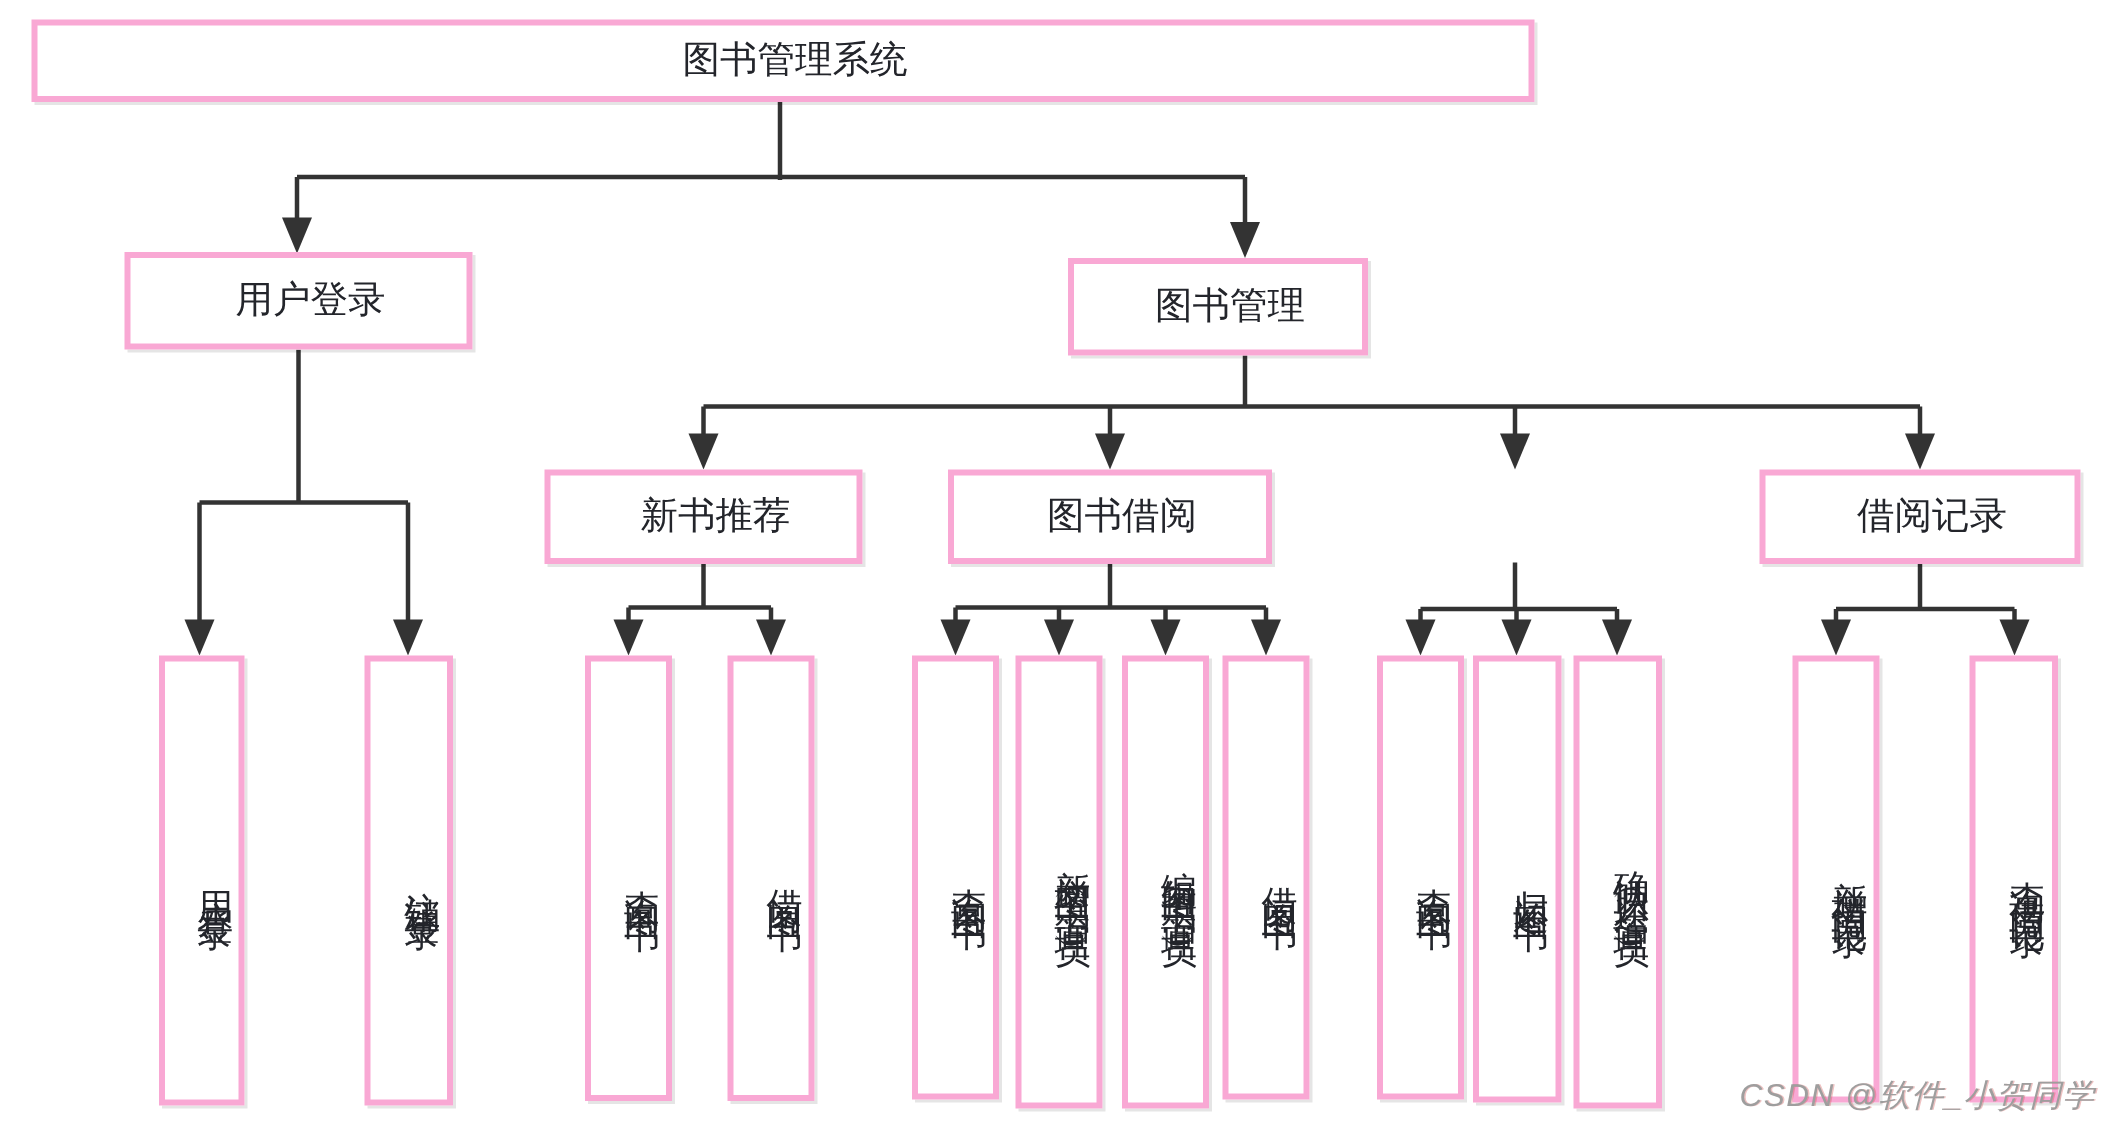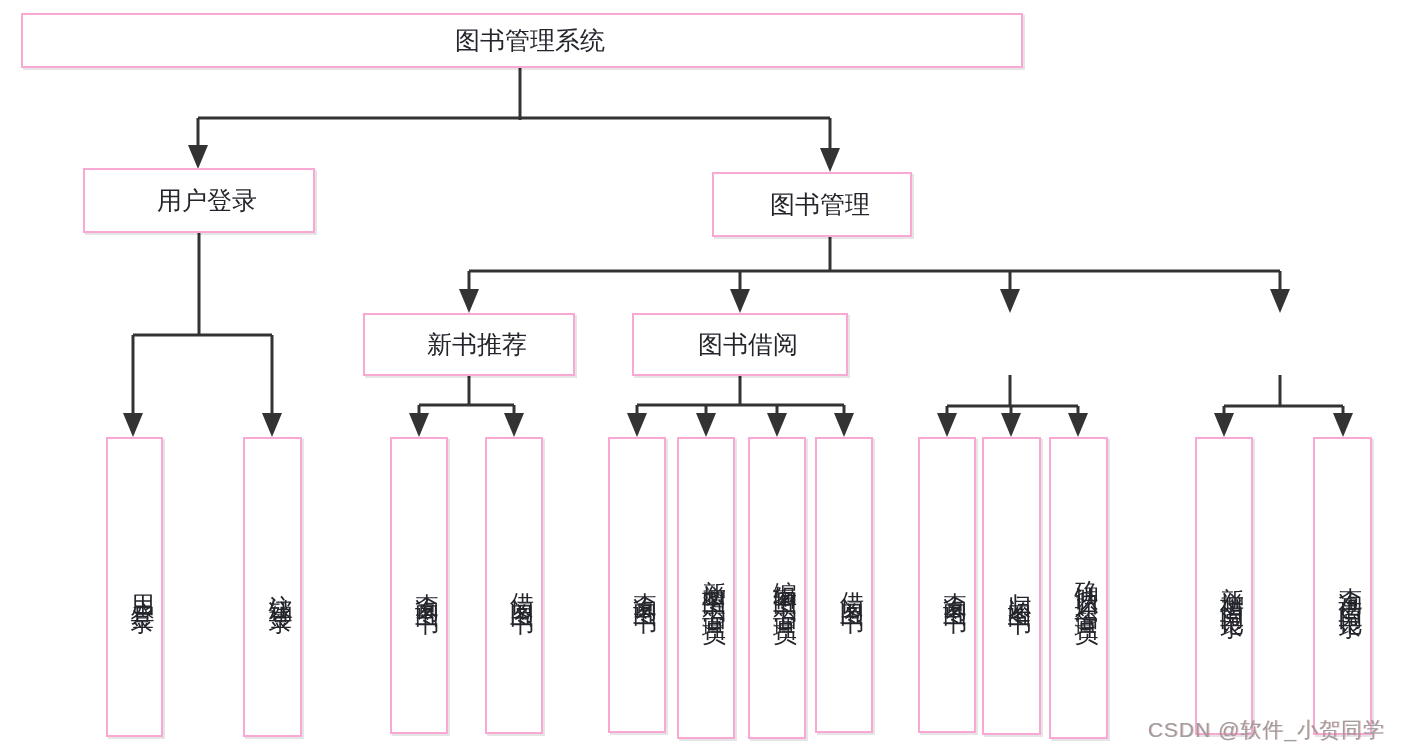--- a/index.html
+++ b/index.html
@@ -3,34 +3,35 @@
 <meta charset="utf-8">
 <style>
   html,body { margin:0; padding:0; background:#ffffff; }
   #canvas {
     position:relative; width:1405px; height:747px; background:#ffffff;
     font-family:"Liberation Sans","DejaVu Sans",sans-serif; overflow:hidden;
   }
   #connectors { position:absolute; left:0; top:0; z-index:1; }
   .node {
     position:absolute; box-sizing:border-box; background:#ffffff;
-    border:2px solid #f9a8d4; color:#23252b;
+    border:4px solid #f9a8d4; color:#23252b;
     display:flex; align-items:center; justify-content:center;
     font-size:25px; line-height:1; z-index:2;
     box-shadow:2px 2px 0 rgba(0,0,0,0.10);
     padding-left:16px;
   }
   .node.v {
     writing-mode:vertical-lr; letter-spacing:6px; font-size:24px;
   }
   #watermark {
-    position:absolute; right:20px; bottom:3px; z-index:3;
+    position:absolute; right:8px; bottom:3px; z-index:3;
     font-size:21px; color:#9e9e9e; letter-spacing:1px;
     text-shadow:1px 0 0 rgba(205,80,80,0.35);
     white-space:nowrap;
+    font-style:italic;
   }
 </style>
 </head>
 <body>
 
 <div id="canvas">
 
   <svg id="connectors" width="1405" height="747">
       <line x1="520" y1="66" x2="520" y2="120" stroke="#333333" stroke-width="3"></line>
       <line x1="198" y1="118" x2="830" y2="118" stroke="#333333" stroke-width="3"></line>
@@ -86,20 +87,21 @@
       <polygon points="1333,413 1353,413 1343,437" fill="#333333"></polygon>
     </svg>
 
   <div class="node h" style="left:21px;top:13px;width:1002px;height:55px">图书管理系统</div>
 
   <div class="node h" style="left:83px;top:168px;width:232px;height:65px">用户登录</div>
   <div class="node h" style="left:712px;top:172px;width:200px;height:65px">图书管理</div>
 
   <div class="node h" style="left:632px;top:313px;width:216px;height:63px">图书借阅</div>
   <div class="node h" style="left:363px;top:313px;width:212px;height:63px">新书推荐</div>
+  <div class="node h" style="left:1173px;top:313px;width:214px;height:63px">借阅记录</div>
 
   <div class="node v" style="left:106px;top:437px;width:57px;height:300px">用户登录</div>
   <div class="node v" style="left:243px;top:437px;width:59px;height:300px">注销登录</div>
 
   <div class="node v" style="left:390px;top:437px;width:58px;height:297px">查询图书</div>
   <div class="node v" style="left:485px;top:437px;width:58px;height:297px">借阅图书</div>
 
   <div class="node v" style="left:608px;top:437px;width:58px;height:296px">查询图书</div>
   <div class="node v" style="left:677px;top:437px;width:58px;height:302px">新增图书（管理员）</div>
   <div class="node v" style="left:748px;top:437px;width:58px;height:302px">编辑图书（管理员）</div>

